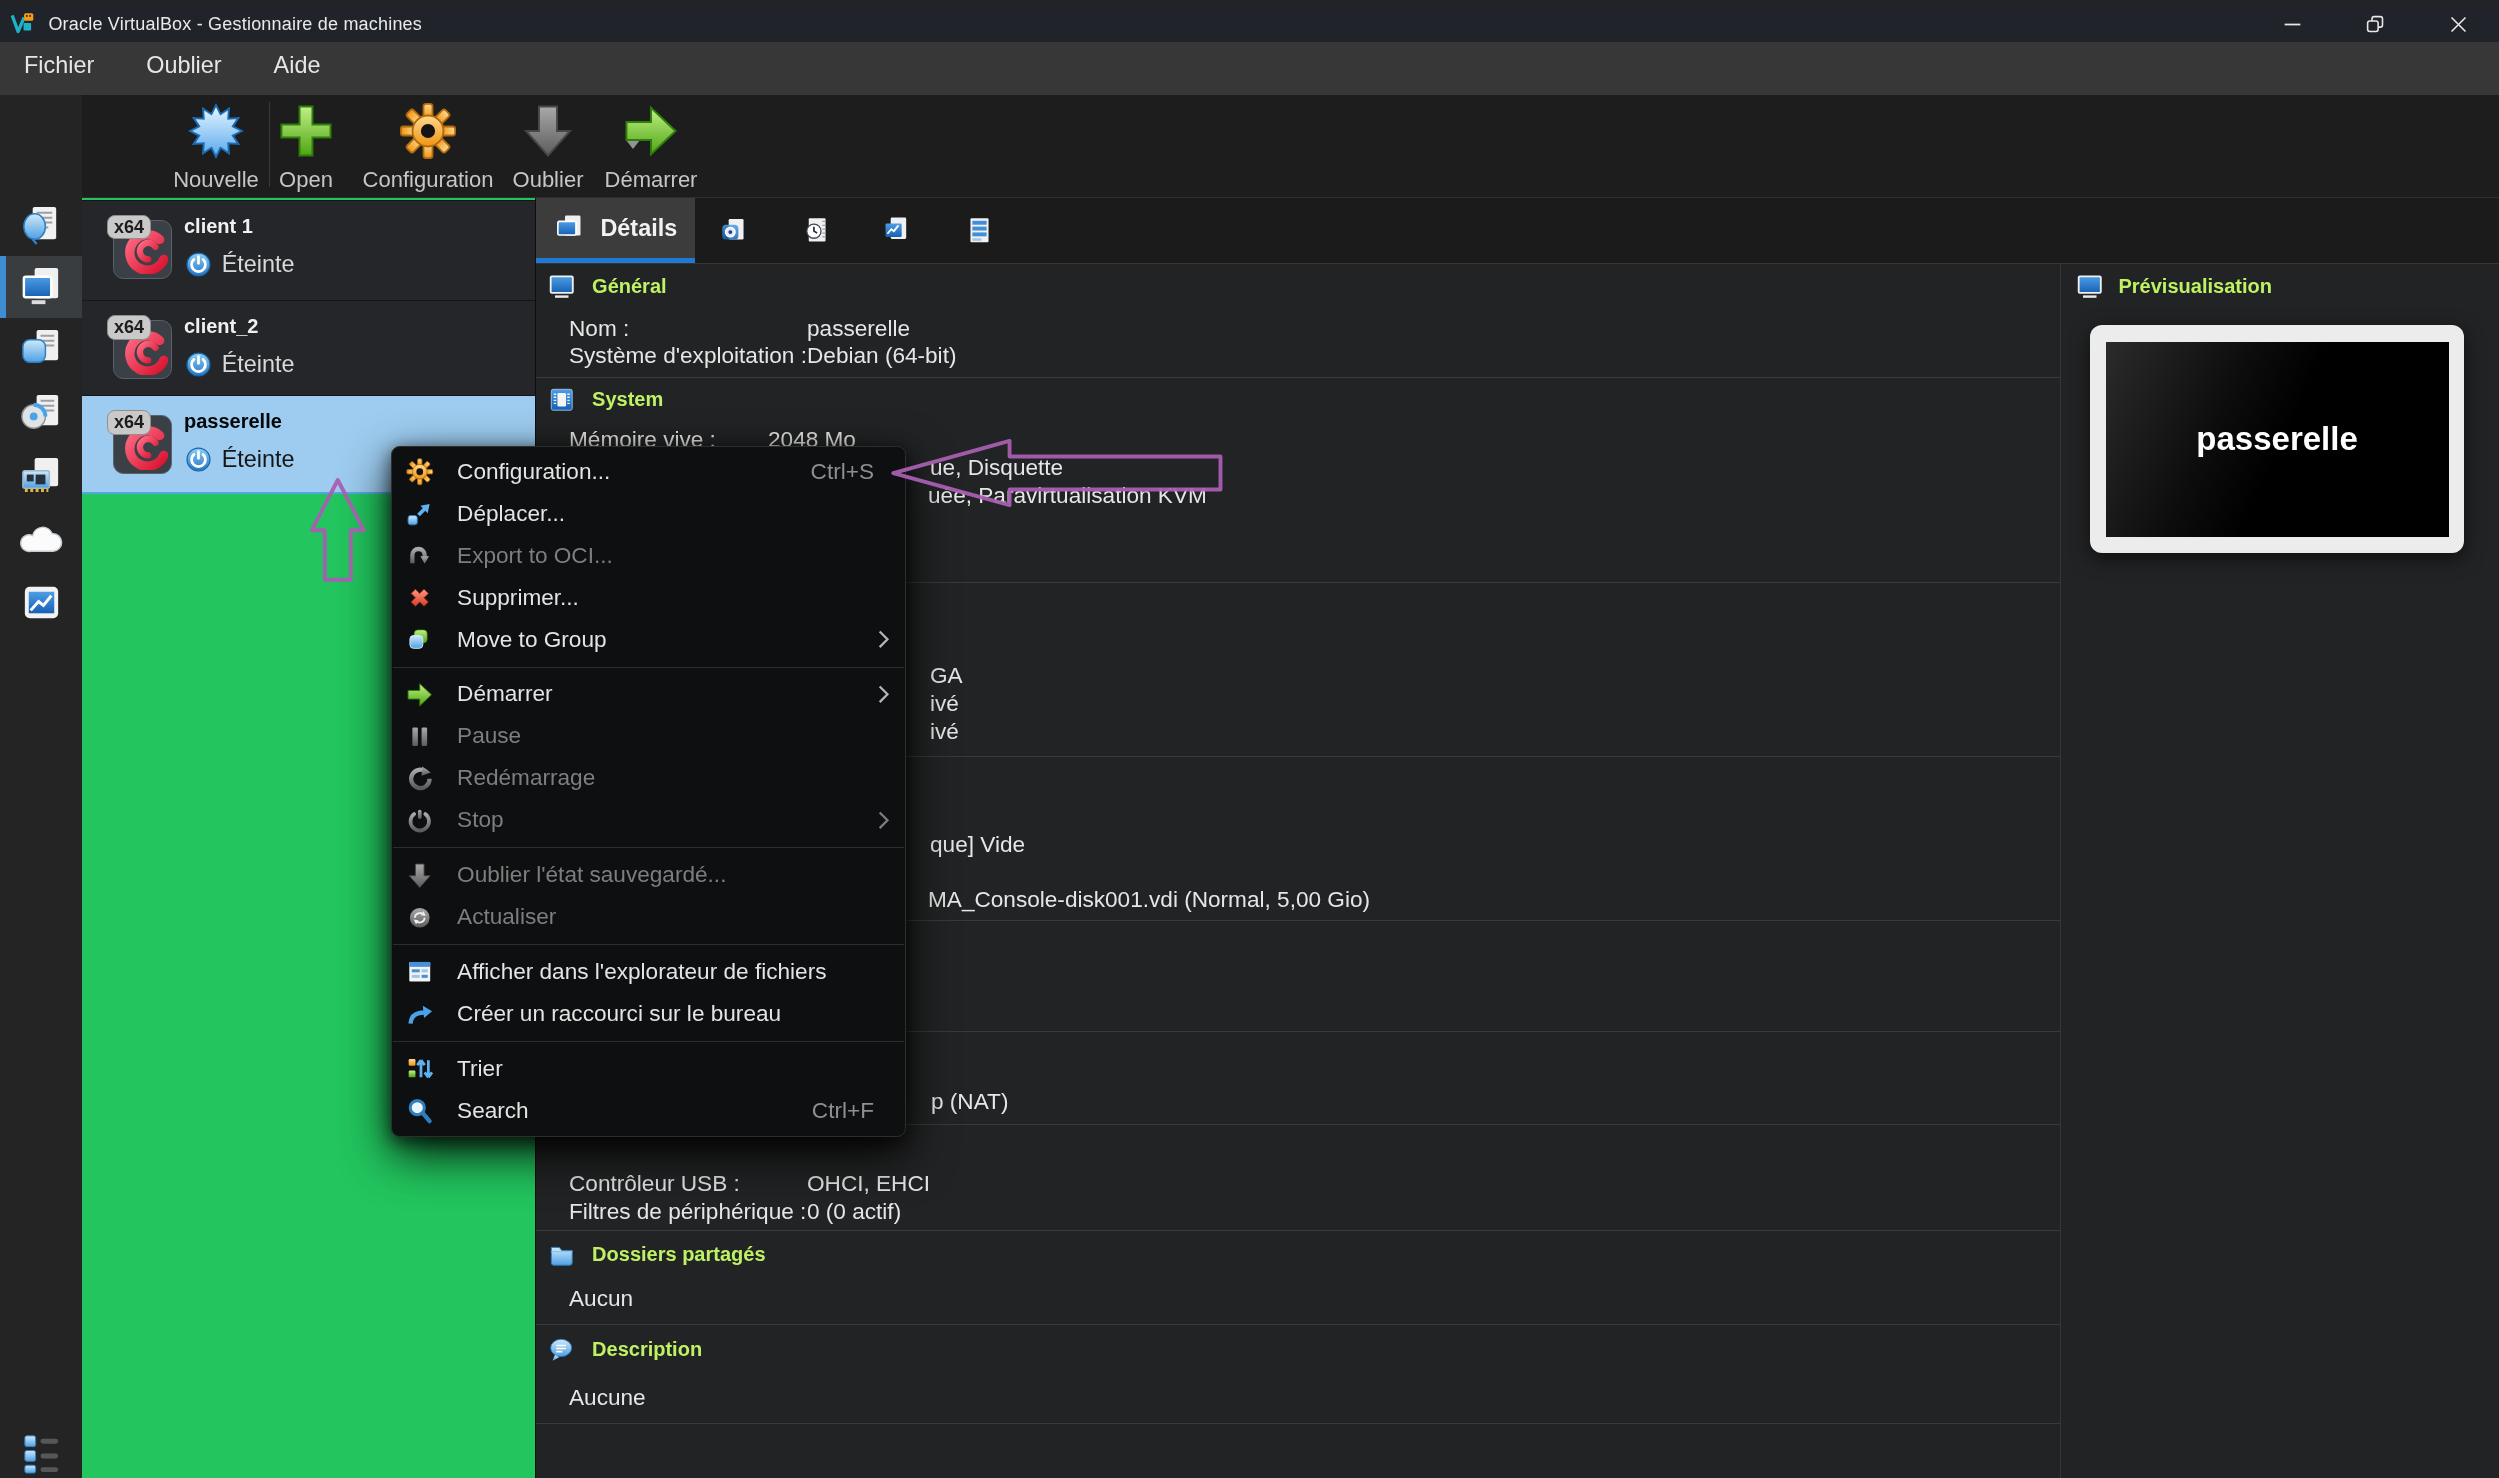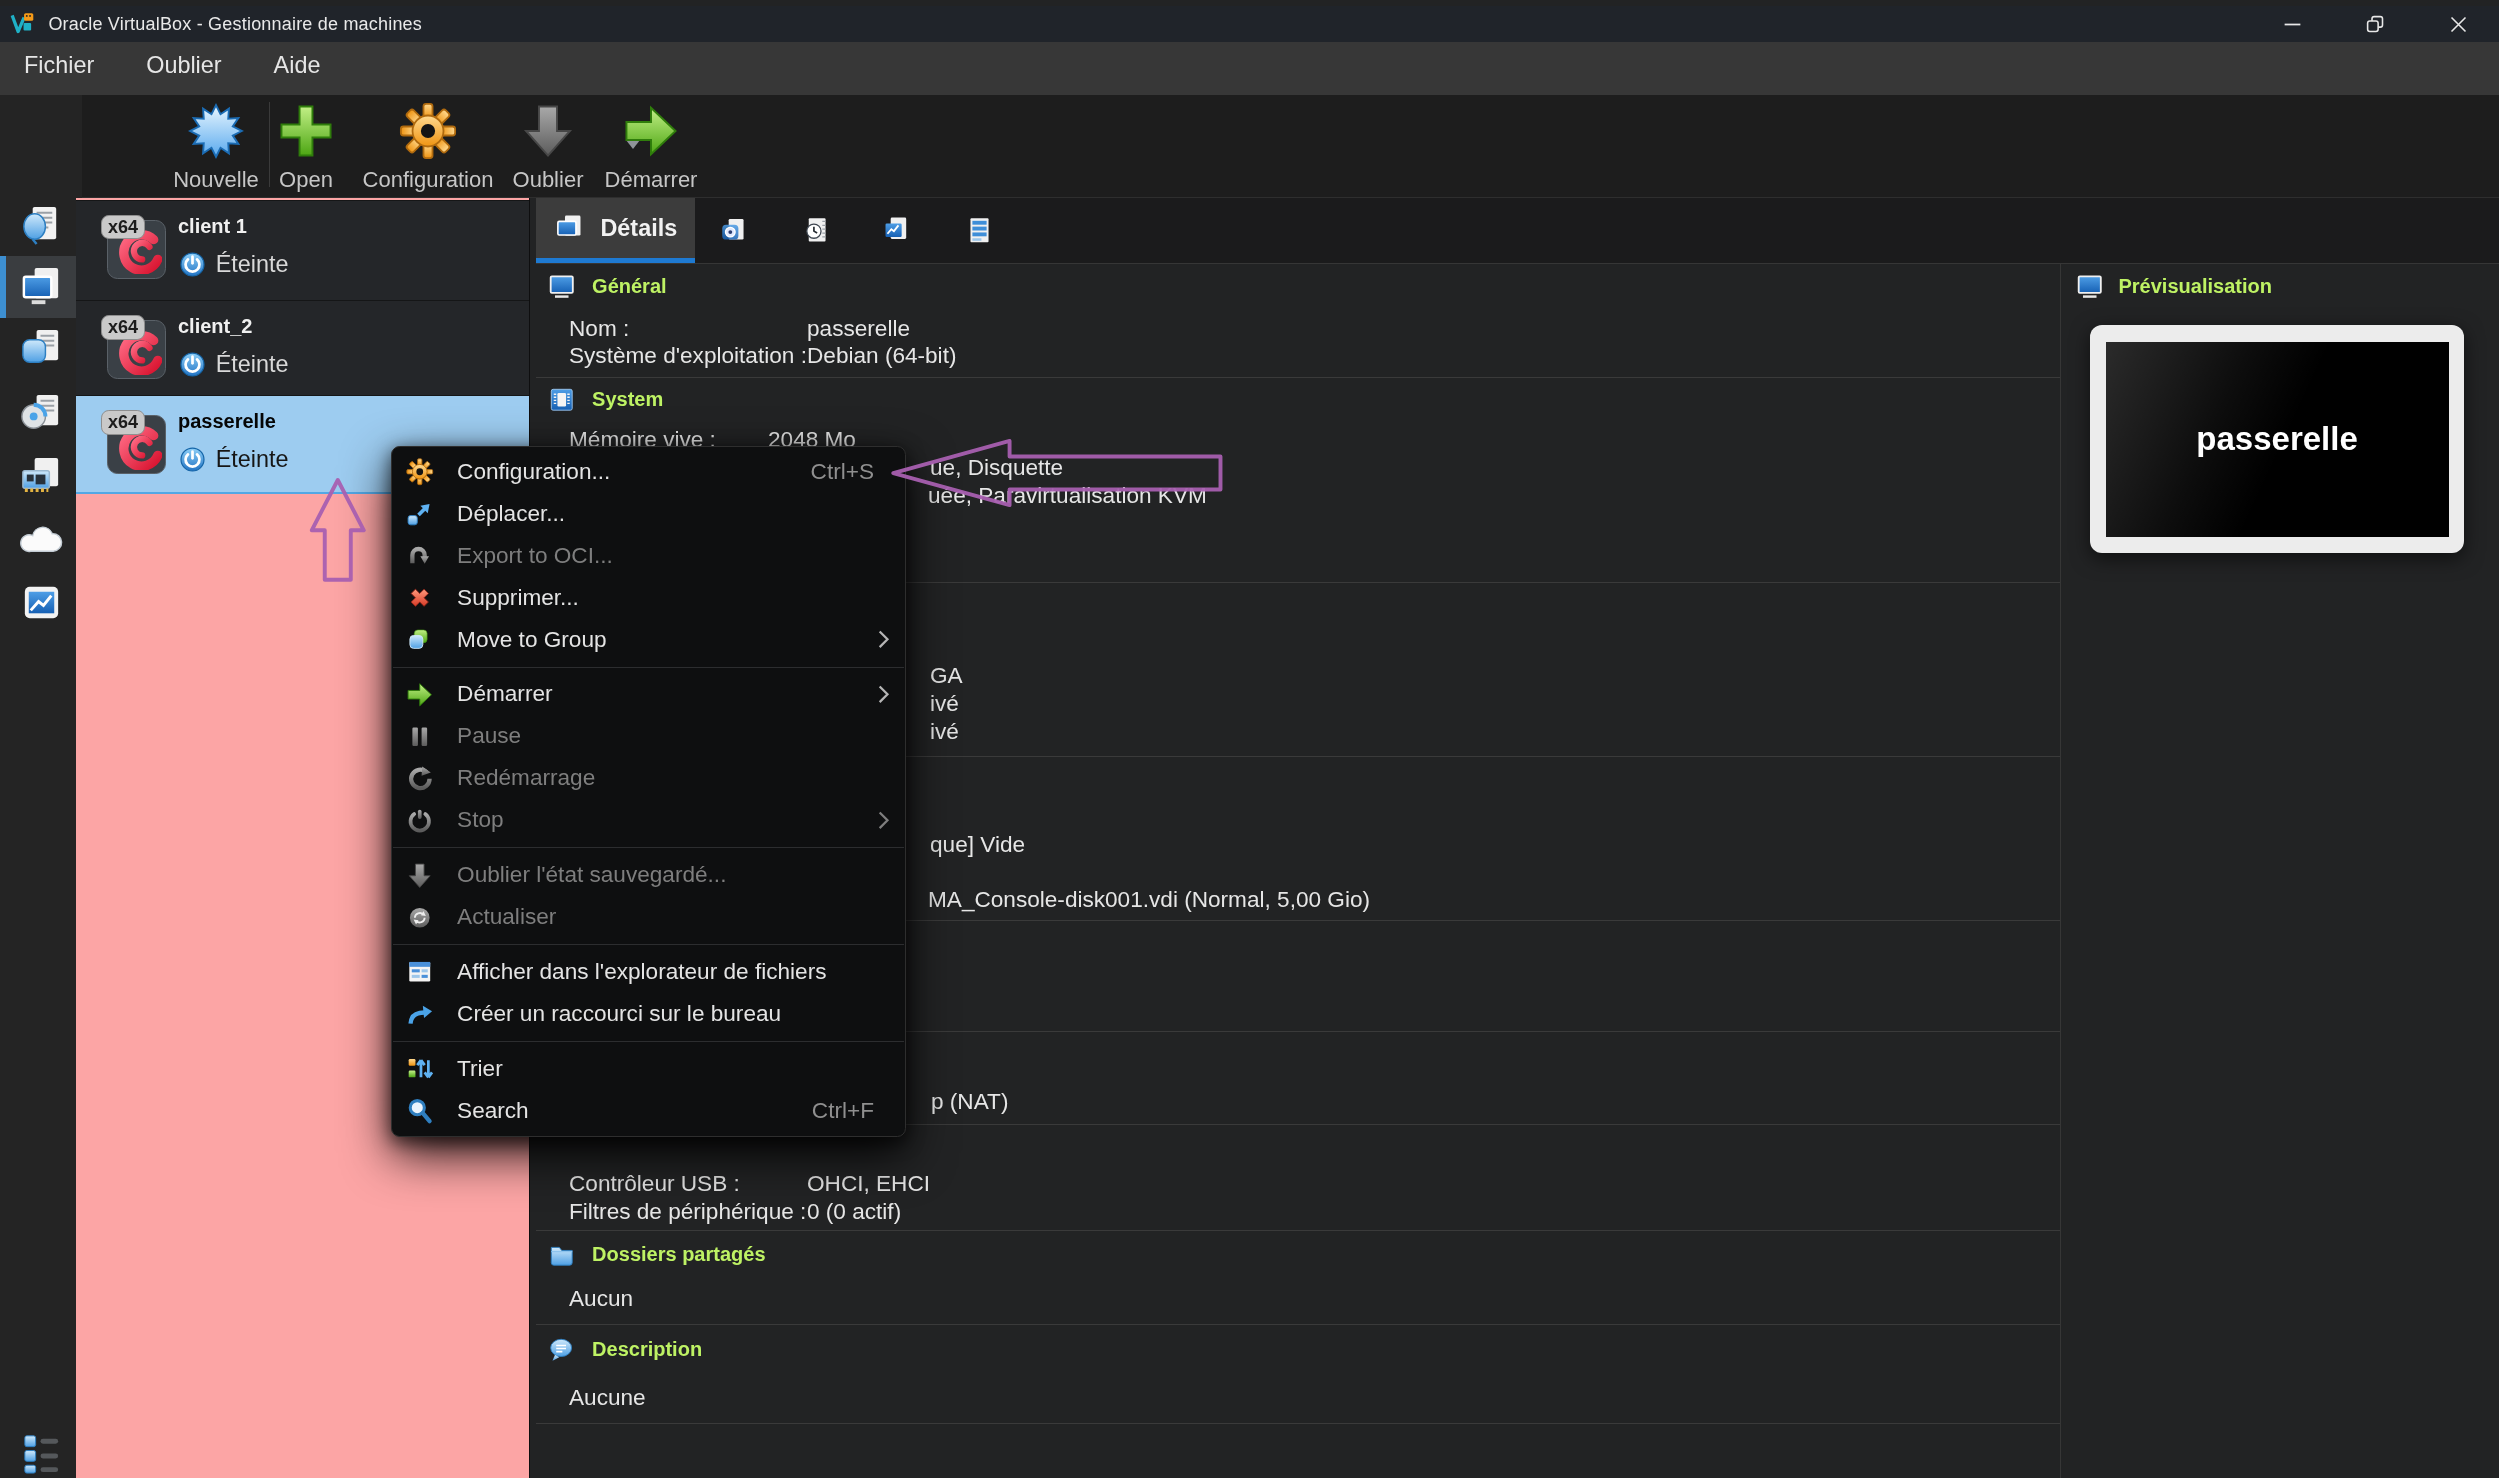--- a/index.html
+++ b/index.html
@@ -26,21 +26,21 @@
   .tb-caret{position:absolute;left:544px;top:45px;width:0;height:0;border-left:7.8px solid transparent;border-right:7.8px solid transparent;border-top:9.5px solid #8f9499;}
 
   
   .sidebar{position:absolute;left:0;top:95px;width:82px;height:1384px;background:#242424;z-index:6;}
   .side-item{position:absolute;left:0;width:82px;height:62px;display:flex;align-items:center;justify-content:center;}
   .side-item.sel{background:#3a3d40;}
   .side-item.sel::before{content:"";position:absolute;left:0;top:0;width:6px;height:62px;background:#3d8fd1;}
   .side-ic{width:47px;height:47px;}
 
   
-  .vmlist{position:absolute;left:76px;top:198px;width:453px;height:1281px;background:#fca5a5;border-right:0.9px solid #0e0e0f;z-index:6;}
+  .vmlist{position:absolute;left:82px;top:198px;width:453px;height:1281px;background:#22c55e;border-right:0.9px solid #0e0e0f;z-index:6;}
   .vm-item{position:absolute;left:0;width:453px;background:#242629;border-top:0.9px solid #151617;border-bottom:0.9px solid #151617;}
   .vm-item.sel{background:#9dccf0;border-bottom:2.6px solid #53a7e4;}
   .vm-ico{position:absolute;left:31px;top:19px;width:57px;height:57px;background:#3a4046;border:0.9px solid #5a6168;border-radius:10.4px;}
   .vm-deb{position:absolute;left:3.5px;top:3.5px;width:50px;height:50px;}
   .x64{position:absolute;left:-7px;top:-6px;background:#c9c9c9;color:#1c1c1c;font-weight:bold;font-size:18px;padding:0.9px 6px;border-radius:7.8px;border:0.9px solid #8f8f8f;}
   .vm-name{position:absolute;left:102px;top:14px;font-size:20px;font-weight:bold;color:#f0f0f0;}
   .vm-item.sel .vm-name{color:#050505;}
   .vm-status{position:absolute;left:102px;top:49px;display:flex;align-items:center;gap:8.7px;}
   .pw{width:29px;height:29px;}
   .st-text{font-size:23.4px;color:#d9d9d9;}

